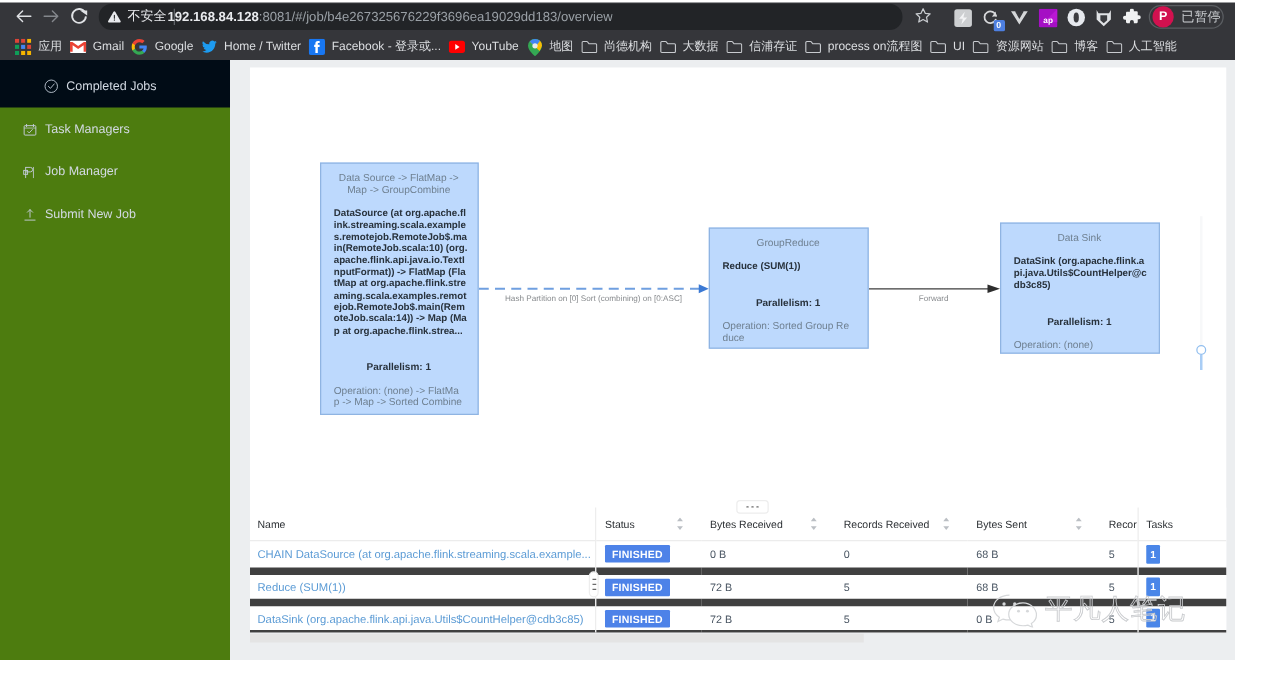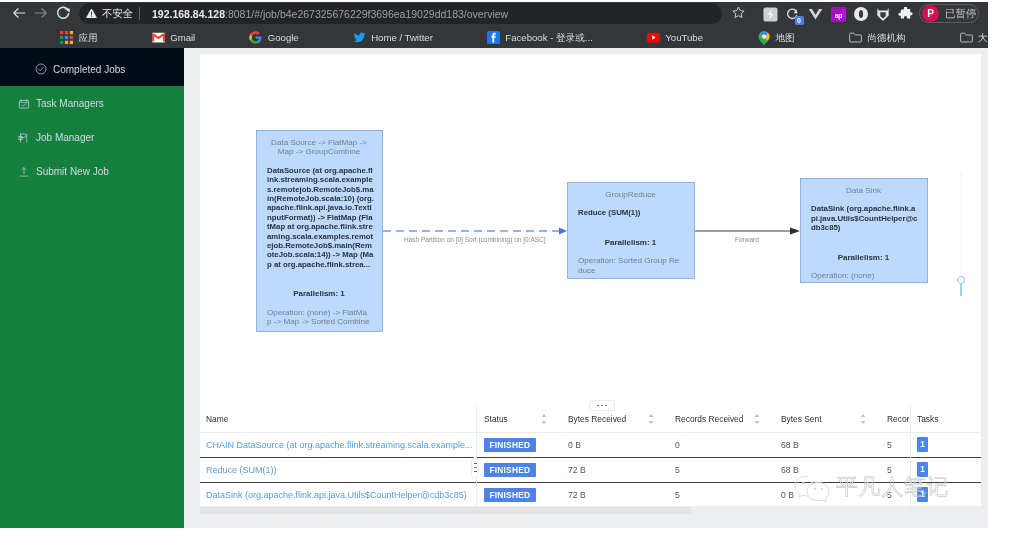--- a/index.html
+++ b/index.html
@@ -11,38 +11,38 @@
   
   #browser{position:absolute;left:0;top:0;width:988px;height:48px;background:#35363a;}
   #tabstrip{position:absolute;left:0;top:0;width:988px;height:2px;background:#fff;}
   .navbtn{position:absolute;top:4px;width:18px;height:18px;display:flex;align-items:center;justify-content:center;color:#dfe1e4;}
   .navbtn svg{display:block;}
   .navbtn.disabled{color:#84878c;}
   #omnibox{position:absolute;left:79px;top:3px;height:21px;width:643px;background:#222427;border-radius:11px;}
   .warn-ico{position:absolute;left:7px;top:4.5px;width:11px;height:11px;color:#e8eaed;}
   .notsecure{position:absolute;left:23px;top:4px;font-size:10.4px;color:#e8eaed;line-height:14px;}
   .urlsep{position:absolute;left:60px;top:4px;width:1px;height:13px;background:#5f6368;}
-  .urltext{position:absolute;left:73px;top:3.5px;font-size:10.5px;color:#9aa0a6;white-space:nowrap;overflow:hidden;line-height:14px;}
+  .urltext{position:absolute;left:55px;top:3.5px;font-size:10.5px;color:#9aa0a6;white-space:nowrap;overflow:hidden;line-height:14px;}
   .urltext b{color:#e8eaed;font-weight:700;}
   #star{position:absolute;left:731px;top:5px;width:15px;height:15px;color:#c8cbcf;}
   #exts{position:absolute;left:761px;top:4px;height:20px;display:flex;align-items:center;gap:3.5px;}
   .ext{width:19px;height:19px;position:relative;display:flex;align-items:center;justify-content:center;}
   .extbadge{position:absolute;right:-1px;bottom:-1px;background:#4d7fe0;color:#fff;font-size:7px;line-height:9px;height:9px;min-width:9px;text-align:center;border-radius:1.5px;font-weight:600;}
   #profile{position:absolute;left:919px;top:4px;height:19px;width:60px;border:1px solid #5a5d61;border-radius:11px;display:flex;align-items:center;padding-left:2px;gap:6px;}
   .avatar{width:17px;height:17px;border-radius:50%;background:#d2114f;color:#fff;font-size:10px;display:flex;align-items:center;justify-content:center;font-weight:600;}
   .paused{font-size:10.5px;color:#c8cbcf;}
 
   #bookmarks{position:absolute;left:0;top:27px;height:21px;width:988px;display:flex;align-items:center;padding-left:12px;overflow:hidden;}
-  .bm{display:flex;align-items:center;height:19px;flex:0 0 auto;margin-right:6px;margin-left:48px;}
+  .bm{display:flex;align-items:center;height:19px;flex:0 0 auto;margin-right:6px;}
   .bm .bi{width:13px;height:13px;margin-right:5.5px;flex:0 0 auto;display:flex;align-items:center;justify-content:center;}
   .bm .bl{font-size:9.6px;color:#dcdee1;white-space:nowrap;line-height:14px;}
 
   
   #app{position:absolute;left:0;top:48px;width:988px;height:501px;background:#fff;overflow:hidden;}
-  #sidebar{position:absolute;left:0;top:0;width:184px;height:480px;background:#15803d;}
+  #sidebar{position:absolute;left:0;top:0;width:184px;height:480px;background:#4d7c0f;}
   .nav-item{height:34px;display:flex;align-items:center;padding-left:18px;padding-top:1px;color:#d3dae3;font-size:10px;}
   .nav-item.active{background:#010c16;padding-left:35px;height:38px;padding-top:4px;}
   .nav-item .ni{width:12px;height:12px;margin-right:6px;flex:0 0 auto;color:#c3ccd8;display:flex;align-items:center;justify-content:center;}
   .nav-item .ni svg{display:block;}
 
   #content{position:absolute;left:184px;top:0;width:804px;height:480px;background:#eceef0;}
   #card{position:absolute;left:16px;top:6px;width:781px;height:452px;background:#fff;overflow:hidden;}
   #zoomslider{position:absolute;left:756px;top:119px;width:10px;height:126px;}
   #zoomtrack{position:absolute;left:4px;top:0;width:2px;height:104px;background:#f7f8f9;}
   #zoomfill{position:absolute;left:4px;top:111px;width:2px;height:12px;background:#a9cdf5;}
@@ -59,21 +59,21 @@
   .gnode .sub{font-size:8.1px;color:#6f8091;line-height:9.4px;text-align:center;}
   .gnode .ttl{width:107px;font-size:7.8px;color:#28323c;font-weight:700;line-height:9.4px;margin-top:9px;word-break:break-all;}
   .gnode .par{font-size:8px;color:#28323c;font-weight:700;text-align:center;margin-top:20px;line-height:9.4px;}
   .gnode .op{font-size:8.1px;color:#6f8091;line-height:9.4px;margin-top:9px;word-break:break-all;}
   .edgelabel{position:absolute;font-size:6.5px;color:#888b8e;white-space:nowrap;}
 
   
   #tablewrap{position:absolute;left:-1px;top:352px;width:799px;height:100px;background:#fff;}
   table{border-collapse:collapse;width:100%;table-layout:fixed;}
   th{font-weight:400;color:#2b2f33;text-align:left;height:26px;padding:0 0 0 7px;border-bottom:1px solid #ececec;font-size:8.4px;vertical-align:middle;position:relative;}
-  td{height:25px;padding:0 0 0 7px;border-bottom:1px solid #404040;color:#4a5663;font-size:8.6px;vertical-align:middle;position:relative;overflow:hidden;white-space:nowrap;}
+  td{height:25px;padding:0 0 0 7px;border-bottom:6px solid #404040;color:#4a5663;font-size:8.6px;vertical-align:middle;position:relative;overflow:hidden;white-space:nowrap;}
   .link{color:#5b9bd5;font-size:9px;}
   .badge{display:inline-block;background:#4d82e8;color:#fff;font-weight:700;font-size:8.4px;line-height:14px;height:14px;padding:0 5.5px;border-radius:1px;letter-spacing:.2px;}
   .taskbadge{display:inline-block;background:#4a86e8;color:#fff;font-weight:700;font-size:8.2px;line-height:15px;height:15px;width:11px;text-align:center;border-radius:1px;}
   .sorticon{position:absolute;right:14px;top:50%;transform:translateY(-50%);width:6px;height:10px;}
   .divcol{position:absolute;top:0;width:1px;background:#ededed;height:101px;}
   .numcell{text-align:right;padding-right:19px;}
   #griph{position:absolute;left:390px;top:-6px;width:26px;height:11px;border:1px solid #ededed;border-radius:3px;background:#fff;display:flex;align-items:center;justify-content:center;gap:2.5px;z-index:5;}
   #griph i{width:1.6px;height:1.6px;border-radius:50%;background:#6b6b6b;display:block;}
   #gripv{position:absolute;left:272px;top:51px;width:8px;height:21px;border:1px solid #ededed;border-radius:4px;background:#fff;display:flex;flex-direction:column;align-items:center;justify-content:center;gap:2.5px;z-index:5;}
   #gripv i{width:3px;height:1.6px;background:#6b6b6b;display:block;}

